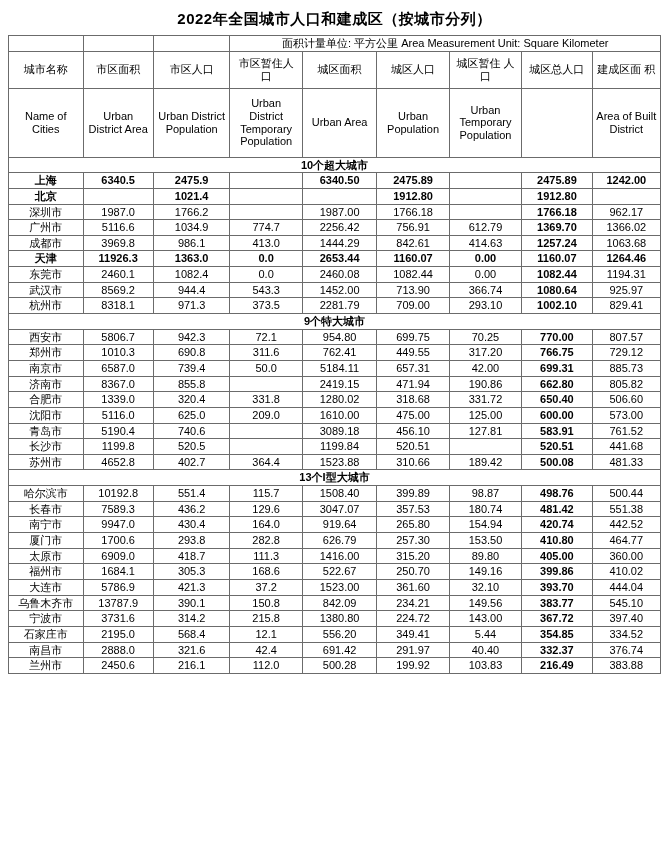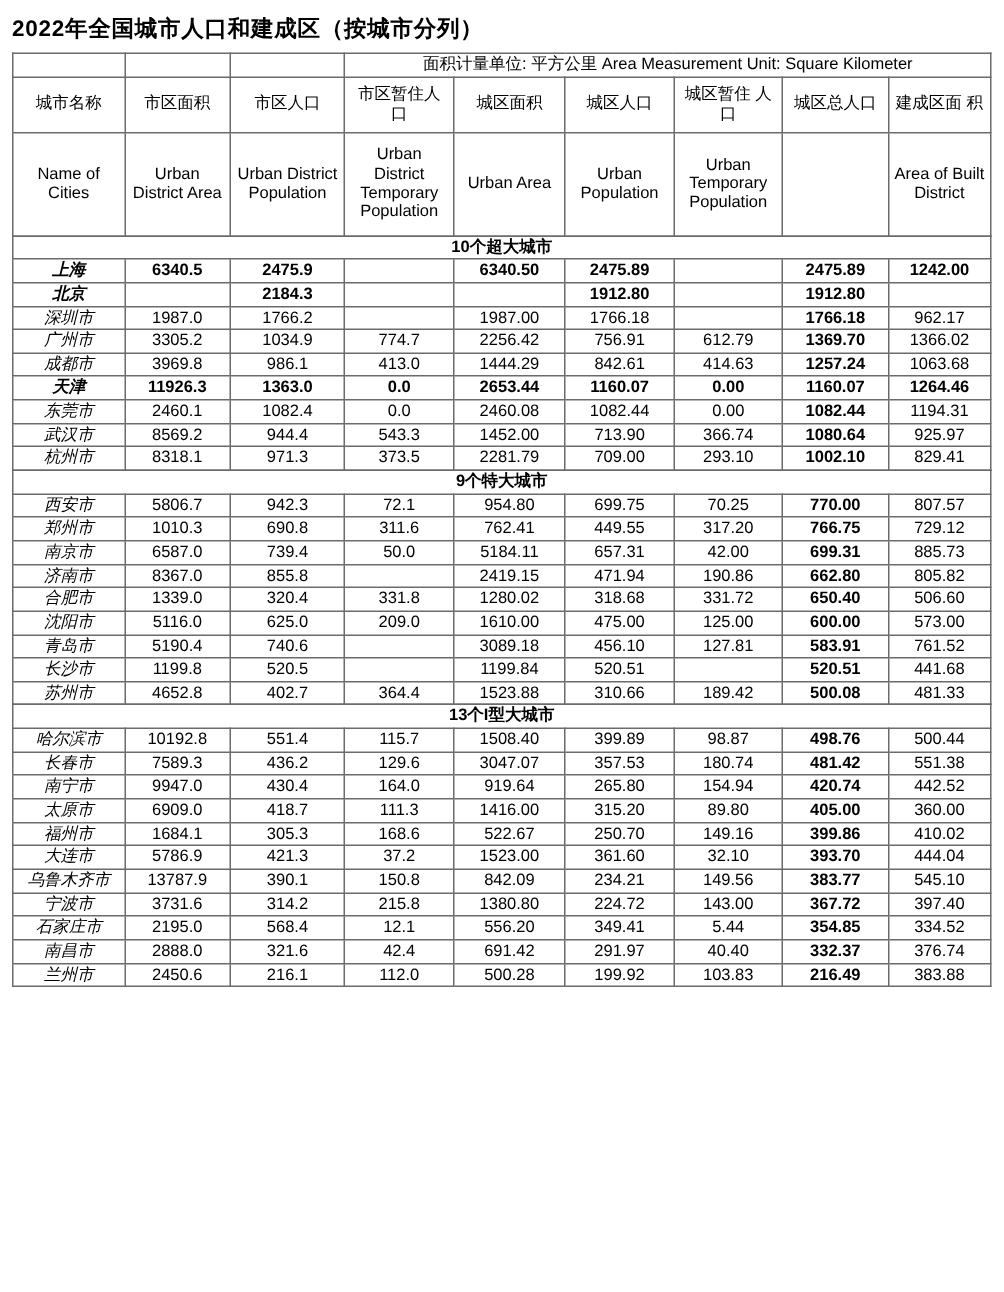--- a/index.html
+++ b/index.html
@@ -11,20 +11,21 @@
     width: 669px;
     font-family: "Liberation Sans", sans-serif;
     color: #000000;
   }
   .page {
     width: 669px;
     box-sizing: border-box;
     padding: 6px 8px 4px 8px;
   }
   .title {
+    text-align: center;
     font-size: 15px;
     font-weight: bold;
     letter-spacing: 0.5px;
     padding: 4px 0 6px 0;
   }
   table.main {
     border-collapse: collapse;
     width: 100%;
     table-layout: fixed;
   }
@@ -52,21 +53,20 @@
     height: 66px;
   }
   .group-row td {
     font-weight: bold;
     font-size: 12.5px;
     text-align: center;
     padding: 2px 0;
   }
   .city {
     text-align: center;
-    font-style: italic;
   }
   .num {
     text-align: right;
     padding-right: 6px;
   }
   .bold td, td.bold {
     font-weight: bold;
   }
   .r-bold {
     font-weight: bold;
@@ -150,42 +150,42 @@
             <td class="num"></td>
             <td class="num">6340.50</td>
             <td class="num">2475.89</td>
             <td class="num"></td>
             <td class="num r-bold">2475.89</td>
             <td class="num bold">1242.00</td>
           </tr>
           <tr class="bold">
             <td class="city">北京</td>
             <td class="num"></td>
-            <td class="num">2184.3</td>
+            <td class="num">1021.4</td>
             <td class="num"></td>
             <td class="num"></td>
             <td class="num">1912.80</td>
             <td class="num"></td>
             <td class="num r-bold">1912.80</td>
             <td class="num bold"></td>
           </tr>
           <tr>
             <td class="city">深圳市</td>
             <td class="num">1987.0</td>
             <td class="num">1766.2</td>
             <td class="num"></td>
             <td class="num">1987.00</td>
             <td class="num">1766.18</td>
             <td class="num"></td>
             <td class="num r-bold">1766.18</td>
             <td class="num">962.17</td>
           </tr>
           <tr>
             <td class="city">广州市</td>
-            <td class="num">3305.2</td>
+            <td class="num">5116.6</td>
             <td class="num">1034.9</td>
             <td class="num">774.7</td>
             <td class="num">2256.42</td>
             <td class="num">756.91</td>
             <td class="num">612.79</td>
             <td class="num r-bold">1369.70</td>
             <td class="num">1366.02</td>
           </tr>
           <tr>
             <td class="city">成都市</td>
@@ -404,20 +404,31 @@
             <td class="num">9947.0</td>
             <td class="num">430.4</td>
             <td class="num">164.0</td>
             <td class="num">919.64</td>
             <td class="num">265.80</td>
             <td class="num">154.94</td>
             <td class="num r-bold">420.74</td>
             <td class="num">442.52</td>
           </tr>
           <tr>
+            <td class="city">厦门市</td>
+            <td class="num">1700.6</td>
+            <td class="num">293.8</td>
+            <td class="num">282.8</td>
+            <td class="num">626.79</td>
+            <td class="num">257.30</td>
+            <td class="num">153.50</td>
+            <td class="num r-bold">410.80</td>
+            <td class="num">464.77</td>
+          </tr>
+          <tr>
             <td class="city">太原市</td>
             <td class="num">6909.0</td>
             <td class="num">418.7</td>
             <td class="num">111.3</td>
             <td class="num">1416.00</td>
             <td class="num">315.20</td>
             <td class="num">89.80</td>
             <td class="num r-bold">405.00</td>
             <td class="num">360.00</td>
           </tr>

